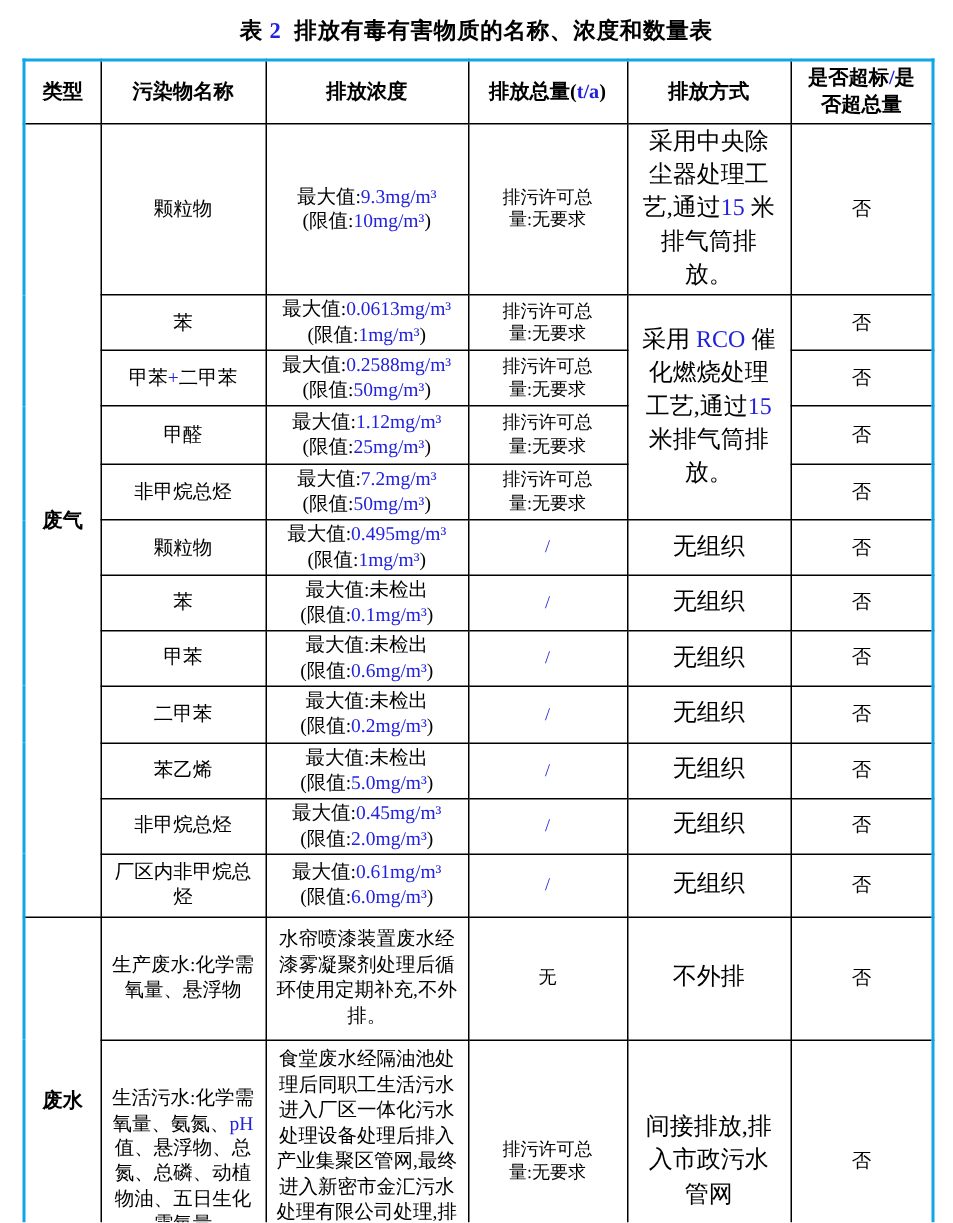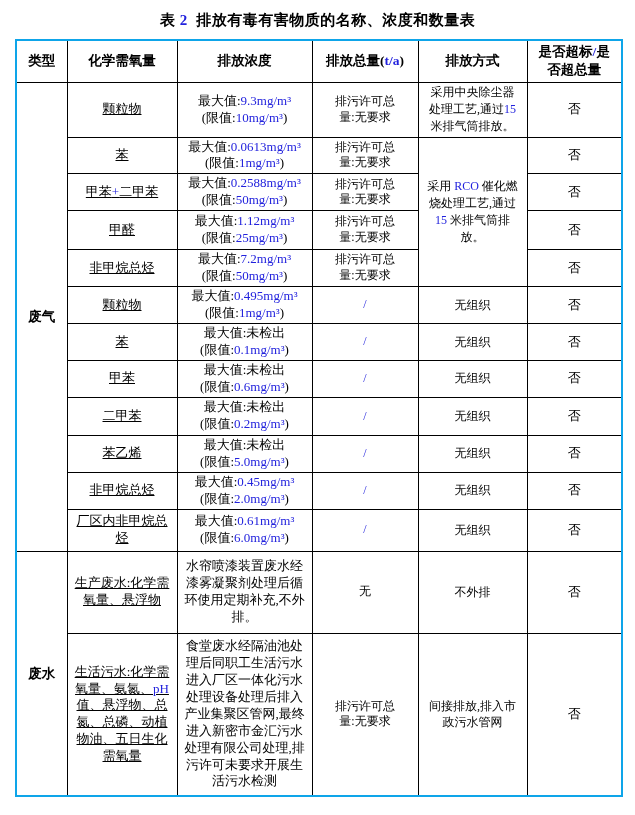--- a/index.html
+++ b/index.html
@@ -35,24 +35,24 @@
     line-height:1.3;
     overflow:hidden;
   }
   .emissions th{
     font-size:13.5px;
     font-weight:bold;
     padding:1px 6px;
     line-height:1.32;
   }
   td.col-type{font-size:13.5px;font-weight:bold;}
-  td.col-name{font-size:13px;padding:1px 7px;text-decoration:underline;}
+  td.col-name{font-size:13px;padding:1px 7px;}
   td.col-conc{font-size:13px;padding:1px 4px;margin-left:48px;}
   td.col-total{font-size:12px;padding:1px 17px;}
-  td.col-method{font-size:12px;padding:1px 7px;line-height:1.4;}
+  td.col-method{font-size:16px;padding:1px 7px;line-height:1.4;}
   td.col-exceed{font-size:13px;}
   .lat{
     color:#2222dd;
     font-family:"Liberation Serif","DejaVu Serif",serif;
   }
 </style>
 </head>
 <body>
 
 <div class="page">
@@ -63,21 +63,21 @@
       <col style="width:51px">
       <col style="width:110px">
       <col style="width:135px">
       <col style="width:106px">
       <col style="width:109px">
       <col style="width:95px">
     </colgroup>
     <thead>
         <tr style="height: 42px;">
           <th class="col-type">类型</th>
-          <th class="col-name">化学需氧量</th>
+          <th class="col-name">污染物名称</th>
           <th class="col-conc">排放浓度</th>
           <th class="col-total">排放总量(<span class="lat">t/a</span>)</th>
           <th class="col-method">排放方式</th>
           <th class="col-exceed">是否超标<span class="lat">/</span>是否超总量</th>
         </tr>
       </thead>
     <tbody>
         <tr style="height: 55px;">
           <td class="col-type" rowspan="12">废气</td>
           <td class="col-name">颗粒物</td>

